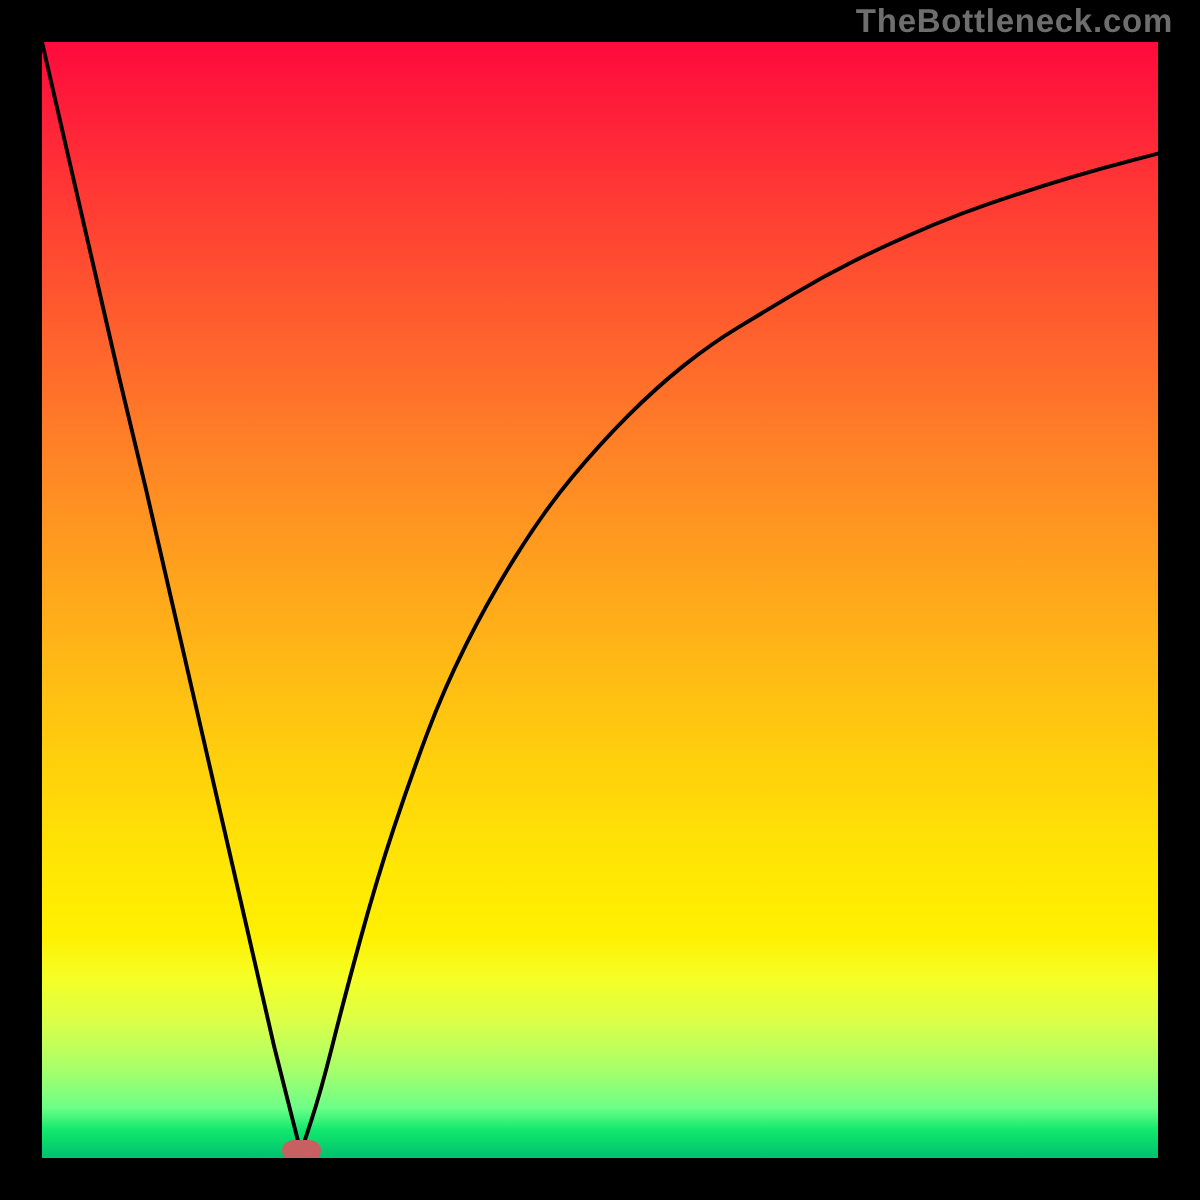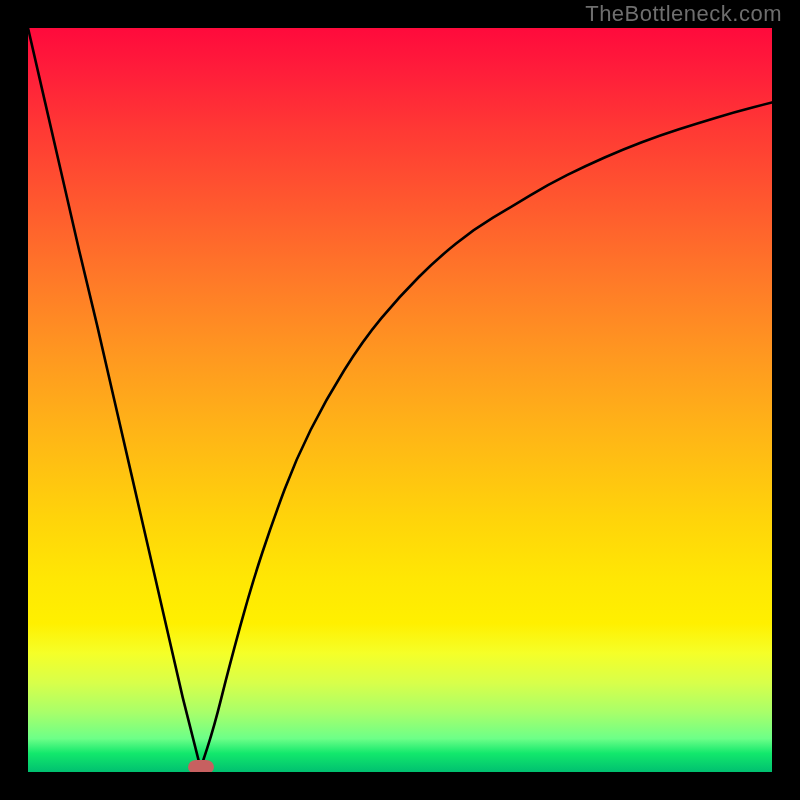--- a/index.html
+++ b/index.html
@@ -16,21 +16,21 @@
     width: 800px;
     height: 800px;
     background: #000;
   }
   .watermark {
     position: absolute;
     top: 1px;
     right: 18px;
     color: #6e6e6e;
     font-size: 22px;
-    font-weight: 400;
+    font-weight: 700;
     letter-spacing: 0.5px;
     z-index: 5;
     user-select: none;
   }
   .plot-area {
     position: absolute;
     left: 28px;
     top: 28px;
     width: 744px;
     height: 744px;

